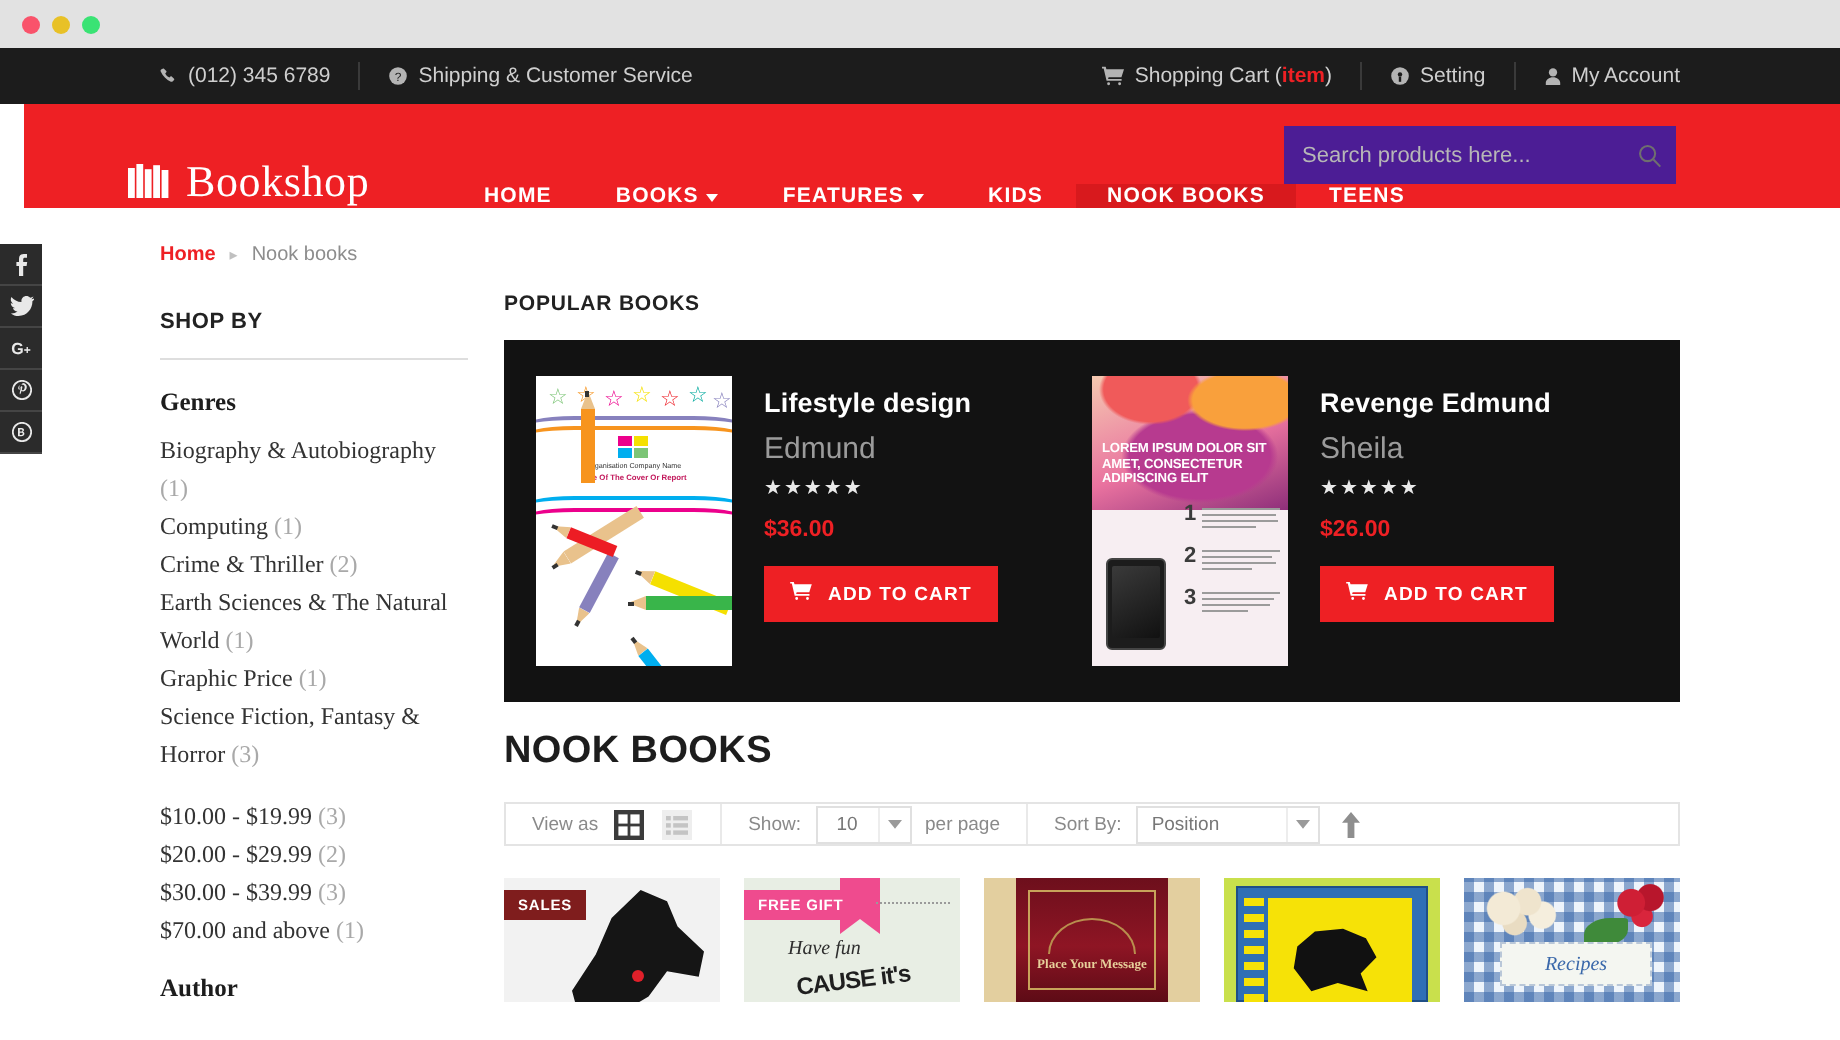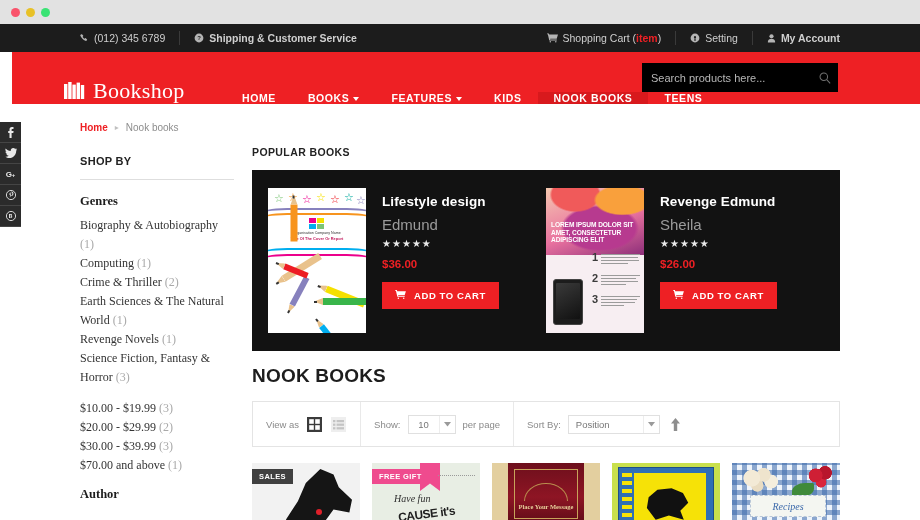--- a/index.html
+++ b/index.html
@@ -43,21 +43,21 @@
     font-size: 10.5px; padding: 0 80px;
   }
   .topbar .left, .topbar .right { display: flex; align-items: center; }
   .topbar .right { margin-left: auto; }
   .tb-item {
     display: flex; align-items: center; gap: 5px;
     padding: 0 14px; height: 14px; color: #cfcfcf;
     border-right: 1px solid #3a3a3a;
     white-space: nowrap;
   }
-  .tb-item:last-child { border-right: none; padding-right: 0; font-weight: bold; }
+  .tb-item:last-child { border-right: none; padding-right: 0; }
   .topbar .left .tb-item:first-child { padding-left: 0; }
   .tb-item .ico { opacity: .85; display: flex; align-items: center; }
   .accent-red { color: #ee2024; font-weight: bold; }
 
   
   .navbar {
     height: 52px; background: #ee2024;
     display: flex; align-items: flex-end; padding-left: 52px;
     position: relative;
     margin-left: 12px;
@@ -79,21 +79,21 @@
     white-space: nowrap; text-decoration: none;
   }
   .nav-link.active { background: #d8191d; }
   .caret {
     width: 0; height: 0; border-left: 3px solid transparent;
     border-right: 3px solid transparent; border-top: 4px solid #fff;
     margin-top: 2px;
   }
   .searchwrap {
     position: absolute; right: 82px; top: 11px;
-    width: 196px; height: 29px; background: #000000;
+    width: 196px; height: 29px; background: #4c1d95;
     display: flex; align-items: center;
   }
   .searchwrap input {
     flex: 1; border: 0; outline: 0; height: 100%;
     padding: 0 9px; font-size: 11px; color: #888;
     font-family: "Liberation Sans", sans-serif; background: transparent;
   }
   .searchwrap input::placeholder { color: #b7b7b7; }
   .search-btn {
     width: 26px; height: 100%; border: 0; background: transparent;
@@ -159,21 +159,21 @@
     padding: 8px 13px; display: inline-flex; align-items: center; gap: 8px;
   }
 
   .cat-title {
     font-size: 19px; font-weight: bold; color: #1d1d1d;
     letter-spacing: .2px; padding: 14px 0 14px;
   }
 
   
   .toolbar {
-    border: 1px solid #e4e4e4; height: 46px;
+    border: 1px solid #e4e4e4; height: 22px;
     display: flex; align-items: stretch; font-size: 9.5px; color: #8a8a8a;
   }
   .tb-cell {
     display: flex; align-items: center; gap: 7px;
     padding: 0 13px; border-right: 1px solid #e9e9e9;
   }
   .tb-cell.last { border-right: none; flex: 1; }
   .view-ico {
     width: 17px; height: 17px; display: flex; align-items: center; justify-content: center;
     cursor: pointer;
@@ -201,21 +201,21 @@
   .pcard { width: 108px; }
   .pthumb {
     width: 108px; height: 62px; position: relative; overflow: hidden;
     background: #efefef;
   }
   .badge {
     position: absolute; left: 0; top: 6px; z-index: 4;
     color: #fff; font-size: 7.5px; font-weight: bold;
     letter-spacing: .4px; padding: 3px 7px;
   }
-  .badge.sales { background: #404040; text-align: center; }
+  .badge.sales { background: #7f1d1d; text-align: center; }
   .badge.gift { background: #ef4b8e; }
 
   
   .art { position: absolute; inset: 0; }
 
   
   .c1 { background: #fff; }
   .c1 .stars-row {
     position: absolute; top: 3px; left: 4px; right: 4px; height: 22px;
   }
@@ -545,21 +545,21 @@
         </div>
         <div class="filter-item">
           <span>Crime &amp; Thriller</span>
           <span class="cnt">(2)</span>
         </div>
         <div class="filter-item">
           <span>Earth Sciences &amp; The Natural World</span>
           <span class="cnt">(1)</span>
         </div>
         <div class="filter-item">
-          <span>Revenge Novels</span>
+          <span>Graphic Price</span>
           <span class="cnt">(1)</span>
         </div>
         <div class="filter-item">
           <span>Science Fiction, Fantasy &amp; Horror</span>
           <span class="cnt">(3)</span>
         </div>
       </div>
 
       <div class="filter-group">
         <div class="filter-item">

